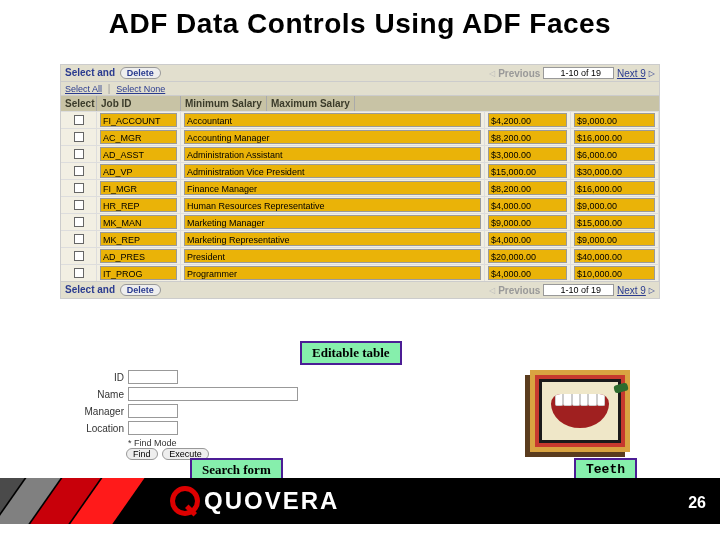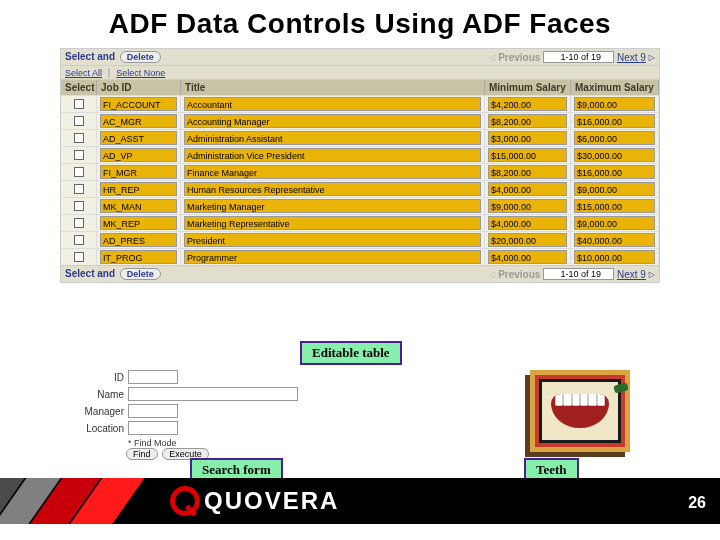--- a/index.html
+++ b/index.html
@@ -1,17 +1,17 @@
 <!DOCTYPE html>
 <html><head>
 <meta charset="utf-8">
 <style>
   * { box-sizing: border-box; margin: 0; padding: 0; }
   body { width: 720px; height: 540px; font-family: Arial, sans-serif; background: #fff; position: relative; overflow: hidden; }
-  .title { font-family: Impact, 'Arial Black', sans-serif; font-size: 28px; font-weight: bold; text-align: center; padding: 8px 0 8px; letter-spacing: 0.5px; }
+  .title { font-family: Impact, 'Arial Black', sans-serif; font-size: 28px; font-weight: bold; text-align: center; padding: 8px 0 24px; letter-spacing: 0.5px; }
   .content { padding: 0 60px; }
   
   .tbl-wrap { border: 1px solid #ccc; font-size: 10px; background: #f2efe3; }
   .tool-row { background: #e2dfce; padding: 2px 4px; display: flex; align-items: center; border-bottom: 1px solid #ccc; }
   .tool-row.last { border-top: 1px solid #ccc; border-bottom: none; }
   .tool-left { color: #2a3b8f; font-weight: bold; }
   .sep { color: #999; margin: 0 3px; }
   .obtn { display: inline-block; border: 1px solid #999; border-radius: 8px; background: #eee; padding: 0 6px; font-size: 9px; margin-left: 2px; }
   .tool-right { margin-left: auto; display: flex; align-items: center; gap: 3px; }
   .nav-disabled { color: #999; font-weight: bold; }
@@ -33,21 +33,21 @@
   
   .data-row { display: flex; background: #f2efe3; border-top: 1px solid #ddd; }
   .data-row:nth-child(even){ background:#f2efe3; }
   .data-row > div { padding: 1px 3px; border-right: 1px solid #ddd; display:flex; align-items:center; }
   .cb { width: 10px; height: 10px; border: 1px solid #666; background: #fff; margin: auto; }
   .inp { border: 1px solid #9a9a9a; background: #eab308; padding: 0 2px; font-size: 9px; width: 100%; height: 14px; line-height:14px; overflow:hidden; white-space:nowrap; }
   
   .callout { display:inline-block; border: 2px solid #4c1d95; background: #86efac; padding: 2px 10px; font-family: 'Comic Sans MS', cursive; font-size: 13px; font-weight:bold; }
   .call-edit { position:absolute; left:300px; top:341px; }
   .call-search { position:absolute; left:190px; top:458px; }
-  .call-teeth { position:absolute; left:524px; top:458px; }
+  .call-teeth { position:absolute; left:574px; top:458px;font-family:Liberation Mono, monospace; }
   
   .search-form { position:absolute; left:70px; top:370px; font-size:10px; }
   .search-form .frow { display:flex; align-items:center; margin-bottom:3px; }
   .search-form .flab { width:58px; text-align:right; padding-right:4px; color:#333; }
   .finp { border:1px solid #999; height:14px; background:#fff; }
   .finp.short { width:50px; }
   .finp.long { width:170px; }
   .fhint { margin-left:58px; font-size:9px; color:#333; }
   .fbtns { margin-left:54px; margin-top:0; }
   
@@ -92,21 +92,20 @@
       </span>
     </div>
     <div class="sel-row">
       <a>Select All</a>
       <span class="sep">|</span>
       <a>Select None</a>
     </div>
     <div class="hdr-row">
       <div class="col-sel">Select</div>
       <div class="col-job">Job ID</div>
-      <div class="col-title">Title</div>
       <div class="col-min">Minimum Salary</div>
       <div class="col-max">Maximum Salary</div>
     </div>
     <div id="rows-container">
         <div class="data-row">
           <div class="col-sel">
             <div class="cb"></div>
           </div>
           <div class="col-job">
             <div class="inp">FI_ACCOUNT</div>

